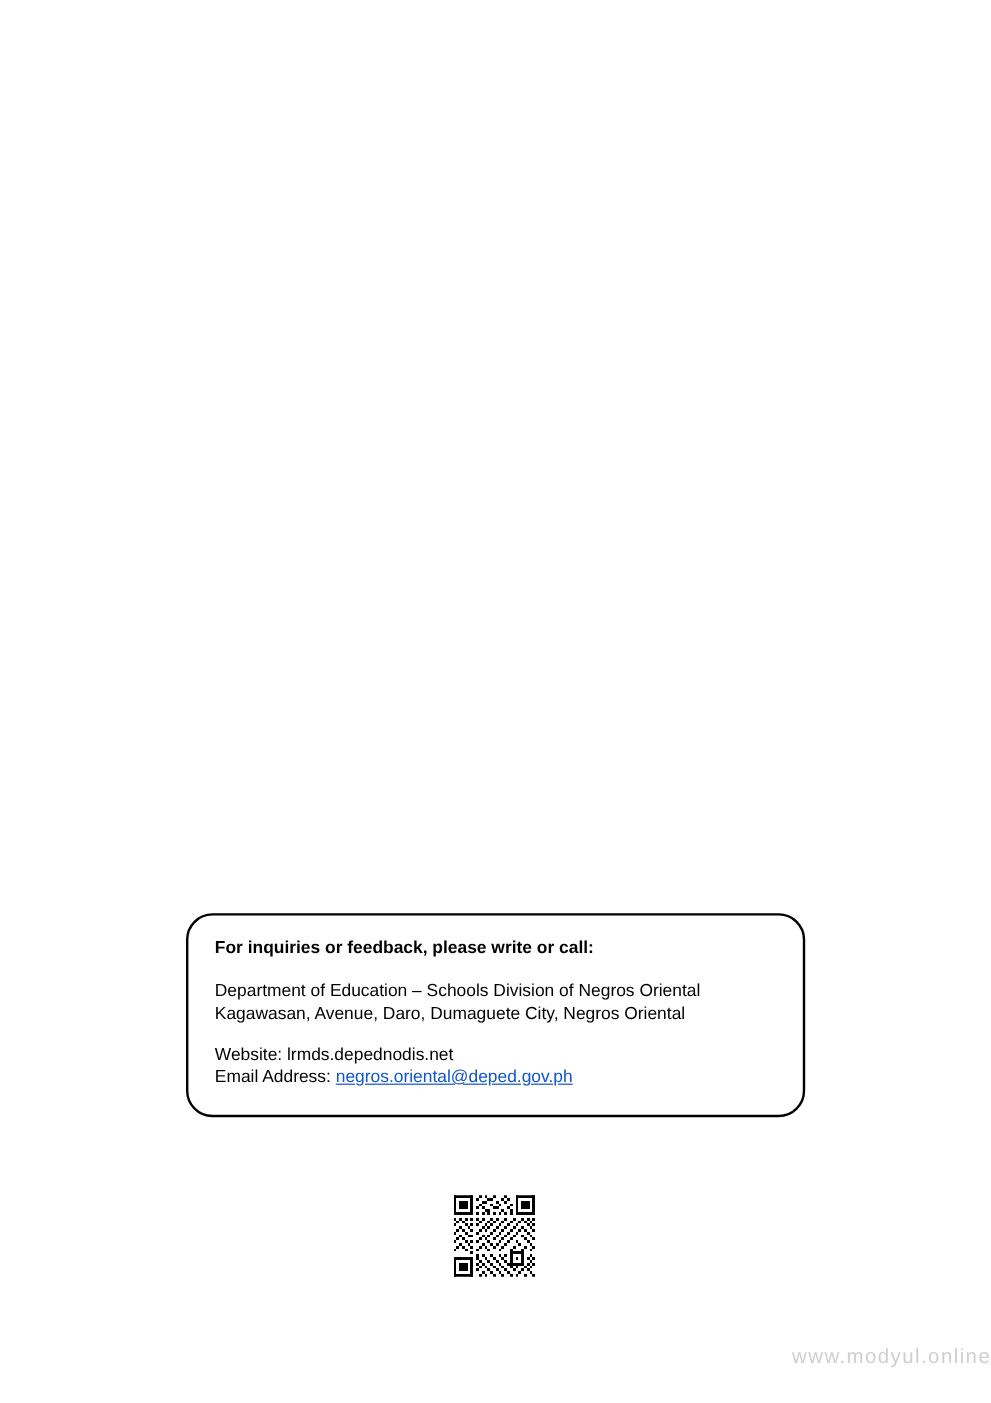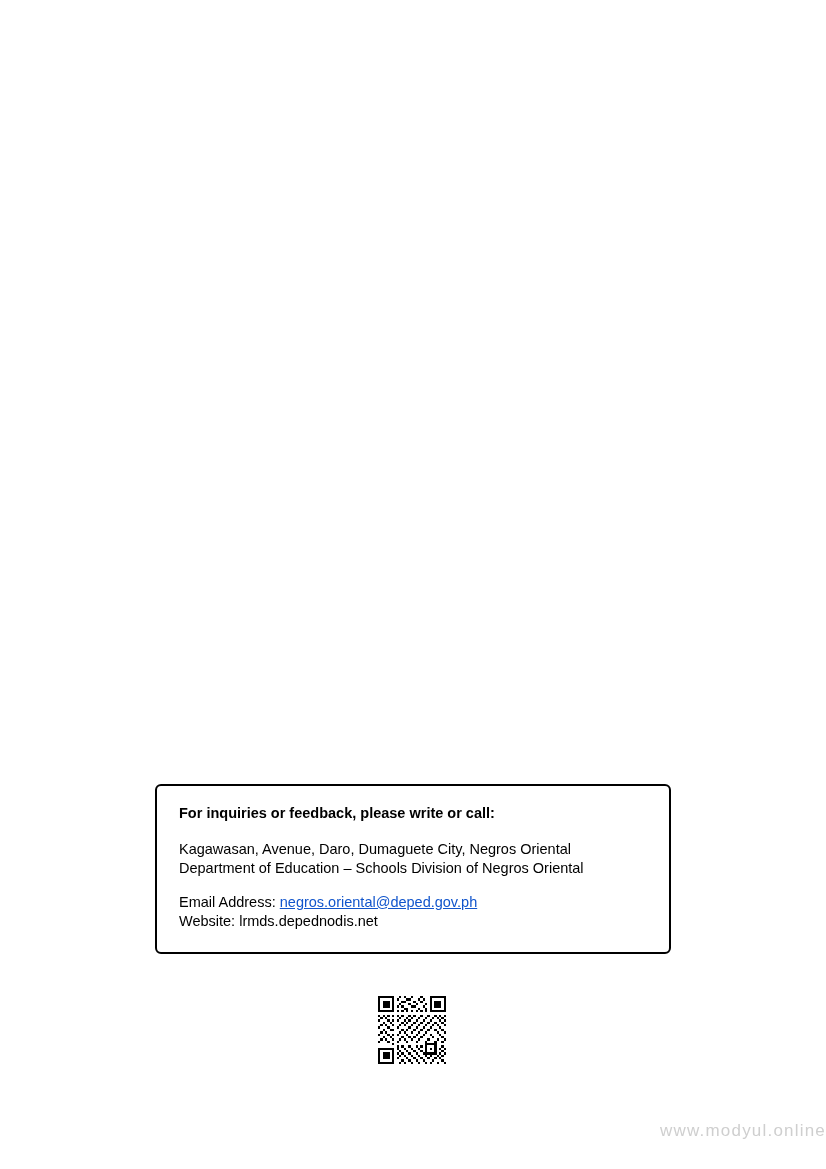--- a/index.html
+++ b/index.html
@@ -13,25 +13,25 @@
     position: relative;
     font-family: "Liberation Sans", sans-serif;
     color: #000000;
     overflow: hidden;
   }
 
   
   .inquiry-box {
     position: absolute;
     left: 155px;
-    top: 784px;
+    top: 761px;
     width: 516px;
     box-sizing: border-box;
     border: 2px solid #000000;
-    border-radius: 6px;
+    border-radius: 22px;
     padding: 18px 36px 20px 22px;
   }
   .inquiry-heading {
     font-size: 14.5px;
     font-weight: bold;
     line-height: 1.35;
     margin: 0 0 16px 0;
   }
   .inquiry-line {
     font-size: 14.5px;
@@ -72,27 +72,27 @@
     letter-spacing: 1.2px;
     color: #cfcfcf;
   }
 </style>
 </head>
 <body>
 
 <div class="inquiry-box">
   <p class="inquiry-heading">For inquiries or feedback, please write or call:</p>
 
+  <p class="inquiry-line">Department of Education – Schools Division of Negros Oriental</p>
   <p class="inquiry-line">Kagawasan, Avenue, Daro, Dumaguete City, Negros Oriental</p>
-  <p class="inquiry-line">Department of Education – Schools Division of Negros Oriental</p>
 
   <div class="block-gap"></div>
 
+  <p class="inquiry-line">Website: lrmds.depednodis.net</p>
   <p class="inquiry-line"><span>Email Address: </span><a class="email-link" href="#">negros.oriental@deped.gov.ph</a></p>
-  <p class="inquiry-line">Website: lrmds.depednodis.net</p>
 </div>
 
 <div class="qr-wrap">
   <svg viewBox="0 0 29 29" shape-rendering="crispEdges" aria-hidden="true">
     <rect x="0" y="0" width="29" height="29" fill="#ffffff"></rect>
     <g fill="#000000">
 
       <rect x="0" y="0" width="7" height="1"></rect>
         <rect x="0" y="6" width="7" height="1"></rect>
       <rect x="0" y="0" width="1" height="7"></rect>

